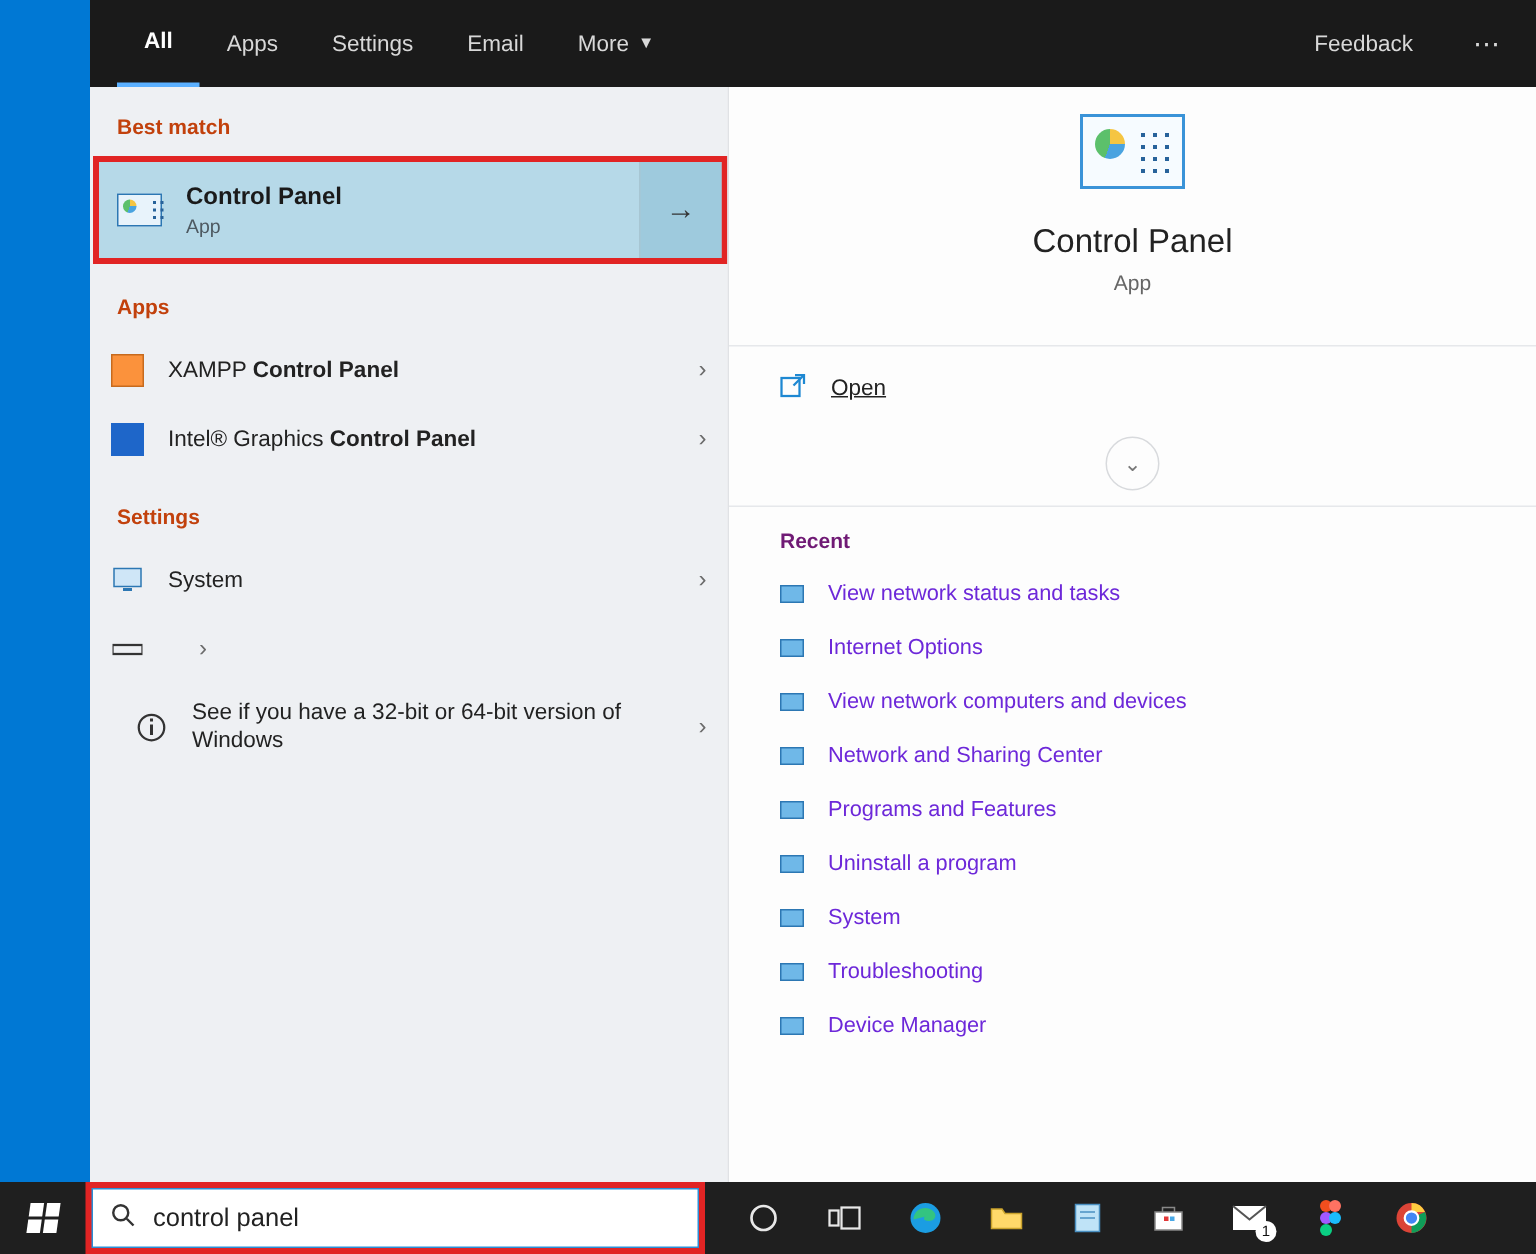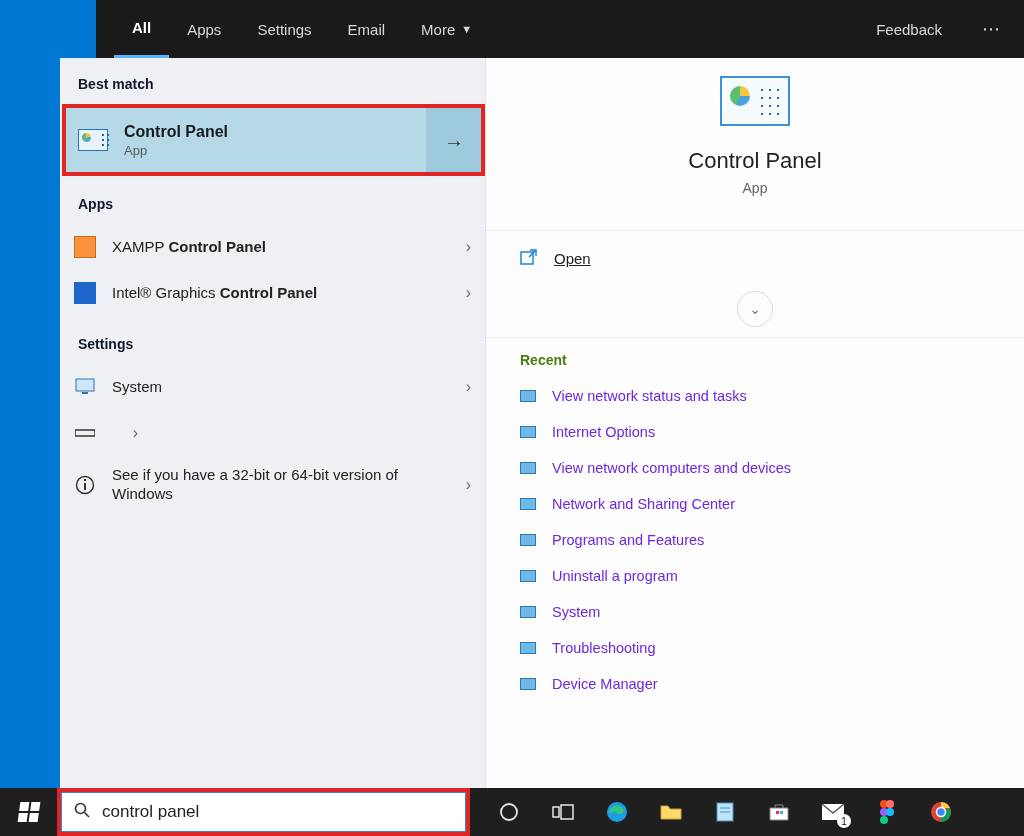--- a/index.html
+++ b/index.html
@@ -3,71 +3,70 @@
 <meta charset="utf-8">
 <style>
   * { margin: 0; padding: 0; box-sizing: border-box; font-family: "Segoe UI", Arial, sans-serif; }
   body { width: 1024px; height: 836px; overflow: hidden; background: #0078d4; position: relative; }
 
   
   .tabs-bar {
     position: absolute; left: 60px; top: 0; right: 0; height: 58px;
     background: #1a1a1a; color: #d8d8d8; display: flex; align-items: center;
     padding-left: 18px;
-    margin-left: 36px;
   }
   .tabs-bar .tab { padding: 0 18px; height: 58px; display: flex; align-items: center; font-size: 15px; cursor: default; }
   .tabs-bar .tab.active { color: #fff; font-weight: 600; border-bottom: 3px solid #5bb0ff; }
   .tabs-bar .spacer { flex: 1; }
   .tabs-bar .chev { margin-left: 6px; font-size: 11px; }
   .tabs-bar .dots { padding: 0 22px; font-size: 18px; letter-spacing: 2px; }
 
   
   .panel {
     position: absolute; left: 60px; top: 58px; right: 0; bottom: 48px;
     background: #eef0f3; display: flex;
   }
 
   
   .left { width: 425px; background: #eef0f3; display: flex; flex-direction: column; }
-  .section-label { font-size: 14px; font-weight: 600; color: #0f172a; padding: 18px 18px 12px 18px; }
+  .section-label { font-size: 14px; font-weight: 600; color: #c2410c; padding: 18px 18px 12px 18px; }
   .section-label.sub { padding-top: 20px; }
 
   .best {
     display: flex; align-items: center; height: 72px; background: #b6d9e8;
     border: 4px solid #e12424; margin: 0 0 0 2px;
   }
   .best .body { display: flex; align-items: center; padding-left: 12px; width: 365px; }
   .best .title { font-size: 16px; font-weight: 600; color: #1a1a1a; }
   .best .subtitle { font-size: 13px; color: #4e5a62; margin-top: 2px; }
   .best .arrowcell { width: 56px; height: 100%; background: #9ecadd; display: flex; align-items: center; justify-content: center; font-size: 20px; color: #333; border-left: 1px solid #a7c6d3;}
 
   .row {
     display: flex; align-items: center; height: 46px; padding: 0 14px;
     font-size: 15px; color: #222;
   }
   .row .rico { width: 22px; height: 22px; margin-right: 16px; display:flex; align-items:center; justify-content:center; }
   .row .txt { flex: 1; white-space: normal; line-height: 1.25; }
   .row .chevcell { width: 26px; text-align: right; color: #6b6b6b; font-size: 16px; }
-  .row.twoline { height: 58px; }
+  .row.twoline { height: 58px; margin-left: 16px; }
 
   
   .right { flex: 1; background: #fdfdfd; border-left: 1px solid #e0e2e5; padding-top: 18px; }
   .detail-head { text-align: center; }
   .cp-iconbox { width: 70px; height: 50px; border: 2px solid #3a93d8; margin: 0 auto 22px auto; position: relative; background: #f6fbff; }
   .detail-title { font-size: 22px; color: #222; }
   .detail-sub { font-size: 14px; color: #666; margin-top: 6px; }
   .hr { height: 1px; background: #e6e8eb; margin: 34px 0 0 0; }
 
   .act-row { display: flex; align-items: center; padding: 18px 34px; font-size: 15px; color: #222; text-decoration: underline; }
   .act-row .aico { width: 18px; height: 18px; margin-right: 16px; color: #1e88d2; }
 
   .expand { width: 36px; height: 36px; border: 1px solid #d8dadd; border-radius: 50%; margin: 6px auto 10px auto; display: flex; align-items: center; justify-content: center; color: #777; font-size: 14px;}
 
-  .recent-label { font-size: 14px; font-weight: 600; color: #4d7c0f; padding: 14px 34px 10px 34px; }
+  .recent-label { font-size: 14px; font-weight: 600; color: #701a75; padding: 14px 34px 10px 34px; }
   .recent-row { display: flex; align-items: center; padding: 10px 34px; font-size: 14.5px; color: #6d28d9; }
   .recent-row .rimg { width: 16px; height: 12px; background: #6fb8e8; border: 1px solid #2c77b3; margin-right: 16px; }
 
   
   .taskbar { position: absolute; left: 0; right: 0; bottom: 0; height: 48px; background: #1f1f1f; display: flex; align-items: center; }
   .start { width: 58px; height: 48px; display: flex; align-items: center; justify-content: center; }
   .searchbox {
     width: 407px; height: 42px; background: #fff;
     border: 2px solid #2a8fd6; margin-left: 2px; display: flex; align-items: center;
     outline: 4px solid #e12424; outline-offset: -1px;

